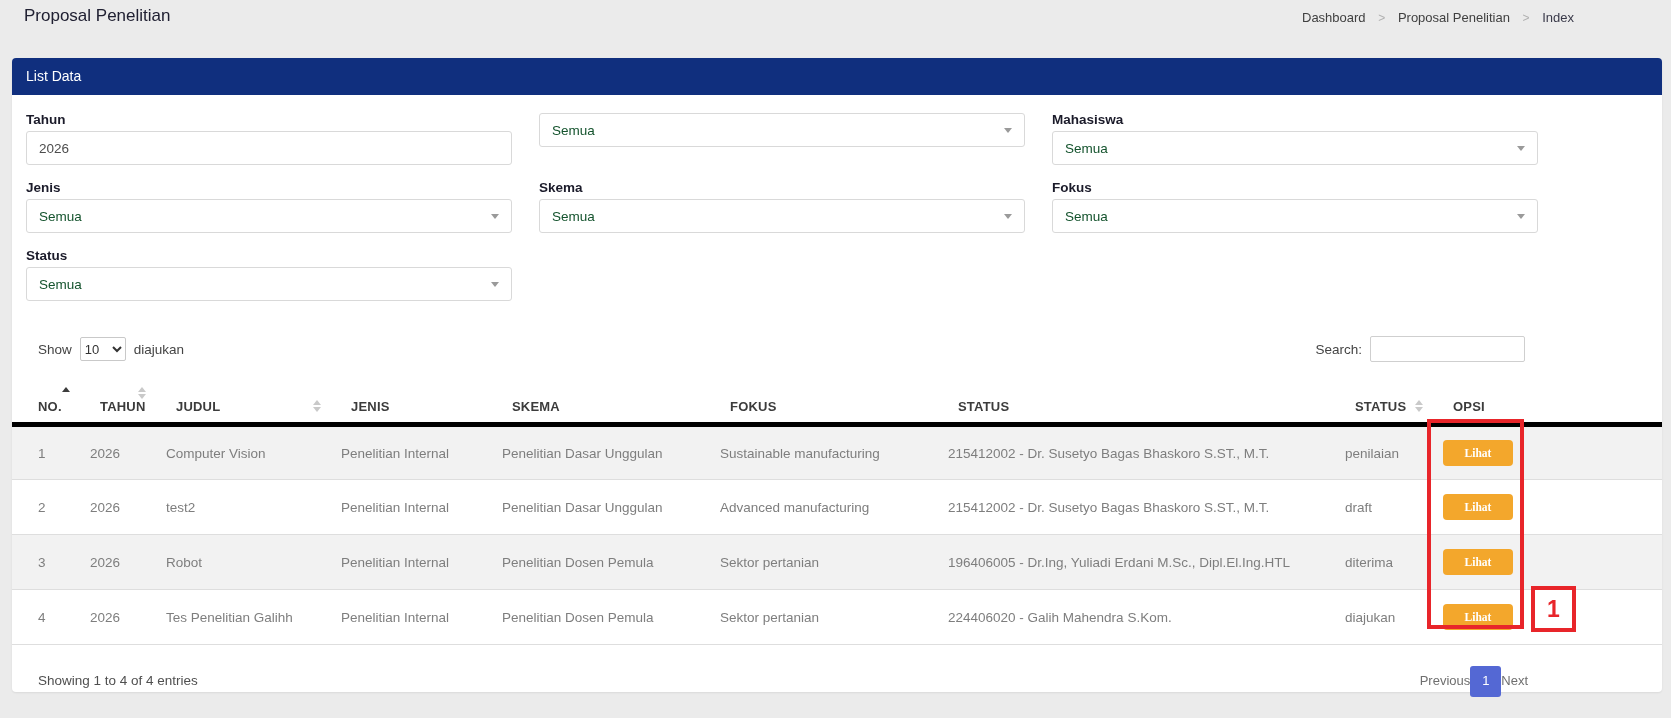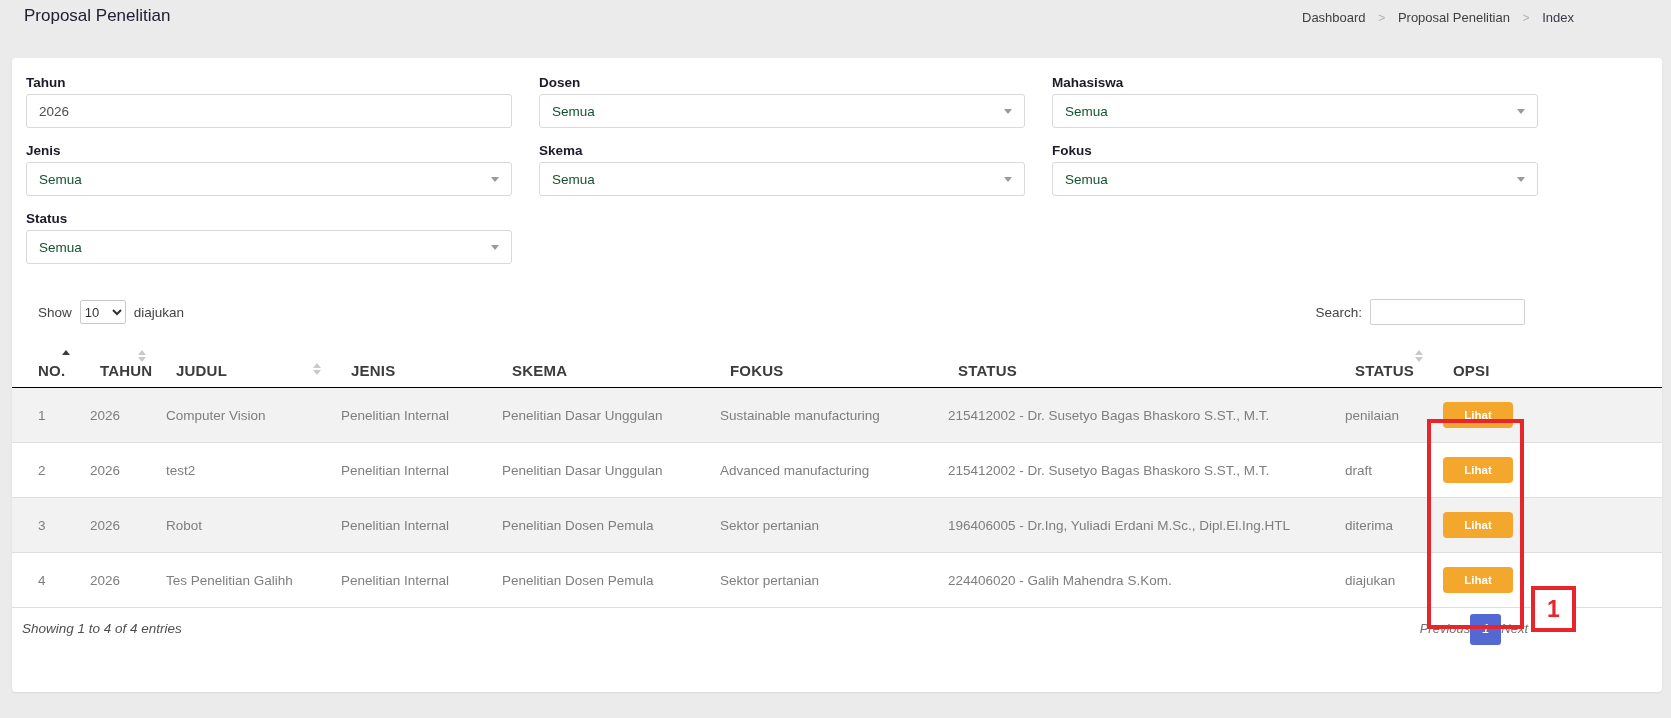--- a/index.html
+++ b/index.html
@@ -86,48 +86,48 @@
   }
   .data-table col:nth-child(1){width:78px;}
   .data-table col:nth-child(2){width:76px;}
   .data-table col:nth-child(3){width:175px;}
   .data-table col:nth-child(4){width:161px;}
   .data-table col:nth-child(5){width:218px;}
   .data-table col:nth-child(6){width:228px;}
   .data-table col:nth-child(7){width:397px;}
   .data-table col:nth-child(8){width:98px;}
   .data-table th {
-    text-align:left; font-size:15px; font-weight:700; color:#3c3c3c;
+    text-align:left; font-size:13px; font-weight:700; color:#3c3c3c;
     letter-spacing:0.2px; padding:0 10px 8px 10px; vertical-align:bottom;
-    border-bottom:1px solid #000000; height:26px;
+    border-bottom:5px solid #000000; height:26px;
   }
   .data-table th:first-child, .data-table td:first-child { padding-left:26px; }
   .data-table td {
     height:55px; font-size:13.5px; color:#7e7e7e;
     padding:0 10px 0 0; border-bottom:1px solid #dedede;
   }
   .data-table tbody tr:nth-child(odd) { background:#f2f2f2; }
   .sort { float:right; display:inline-flex; flex-direction:column; margin:1px 10px 0 6px; }
   .sort i { display:block; width:0; height:0; border-left:4px solid transparent; border-right:4px solid transparent; }
   .sort i.up   { border-bottom:5px solid #c9c9c9; margin-bottom:2px; }
   .sort i.down { border-top:5px solid #c9c9c9; }
   .sort.asc i.up { border-bottom-color:#3c3c3c; }
   .sort.asc i.down { visibility:hidden; }
 
   .btn-lihat {
     display:inline-block; width:70px; height:26px;
     background:#f3a72c; color:#ffffff;
     border:none; border-radius:4px;
-    font-size:11.5px; font-weight:700; font-family:Liberation Sans, sans-serif;
+    font-size:11.5px; font-weight:700; font-family:Liberation Serif, serif;
     cursor:pointer;
   }
 
   .table-footer {
-    position:relative; margin-top:5px; padding-left:10px;
-    font-size:13.5px; color:#4f4f4f; height:32px; line-height:32px;font-style:italic;
+    position:relative; margin-top:20px; padding-left:26px;
+    font-size:13.5px; color:#4f4f4f; height:32px; line-height:32px;
   }
   .pagination {
     position:absolute; right:134px; top:0;
     display:flex; align-items:center; 
     font-size:13px; color:#6f6f6f;
   }
   .page-btn { cursor:pointer; }
   .page-number {
     width:31px; height:31px; border-radius:3px;
     background:#5468d4; color:#fff;
@@ -156,28 +156,28 @@
 
 <div class="breadcrumb">
   <span class="bc-item">Dashboard</span>
   <span class="sep">&gt;</span>
   <span class="bc-item">Proposal Penelitian</span>
   <span class="sep">&gt;</span>
   <span class="bc-item active">Index</span>
 </div>
 
 <div class="card">
+  <div class="card-header">List Data</div>
 
   <div class="filters">
     <div class="field">
       <label>Tahun</label>
       <input class="control" value="2026" style="">
     </div>
     <div class="field">
-      <label>Dosen</label>
       <div class="control select-box">
         <span class="value">Semua</span>
         <span class="caret"></span>
       </div>
     </div>
     <div class="field">
       <label>Mahasiswa</label>
       <div class="control select-box">
         <span class="value">Semua</span>
         <span class="caret"></span>

